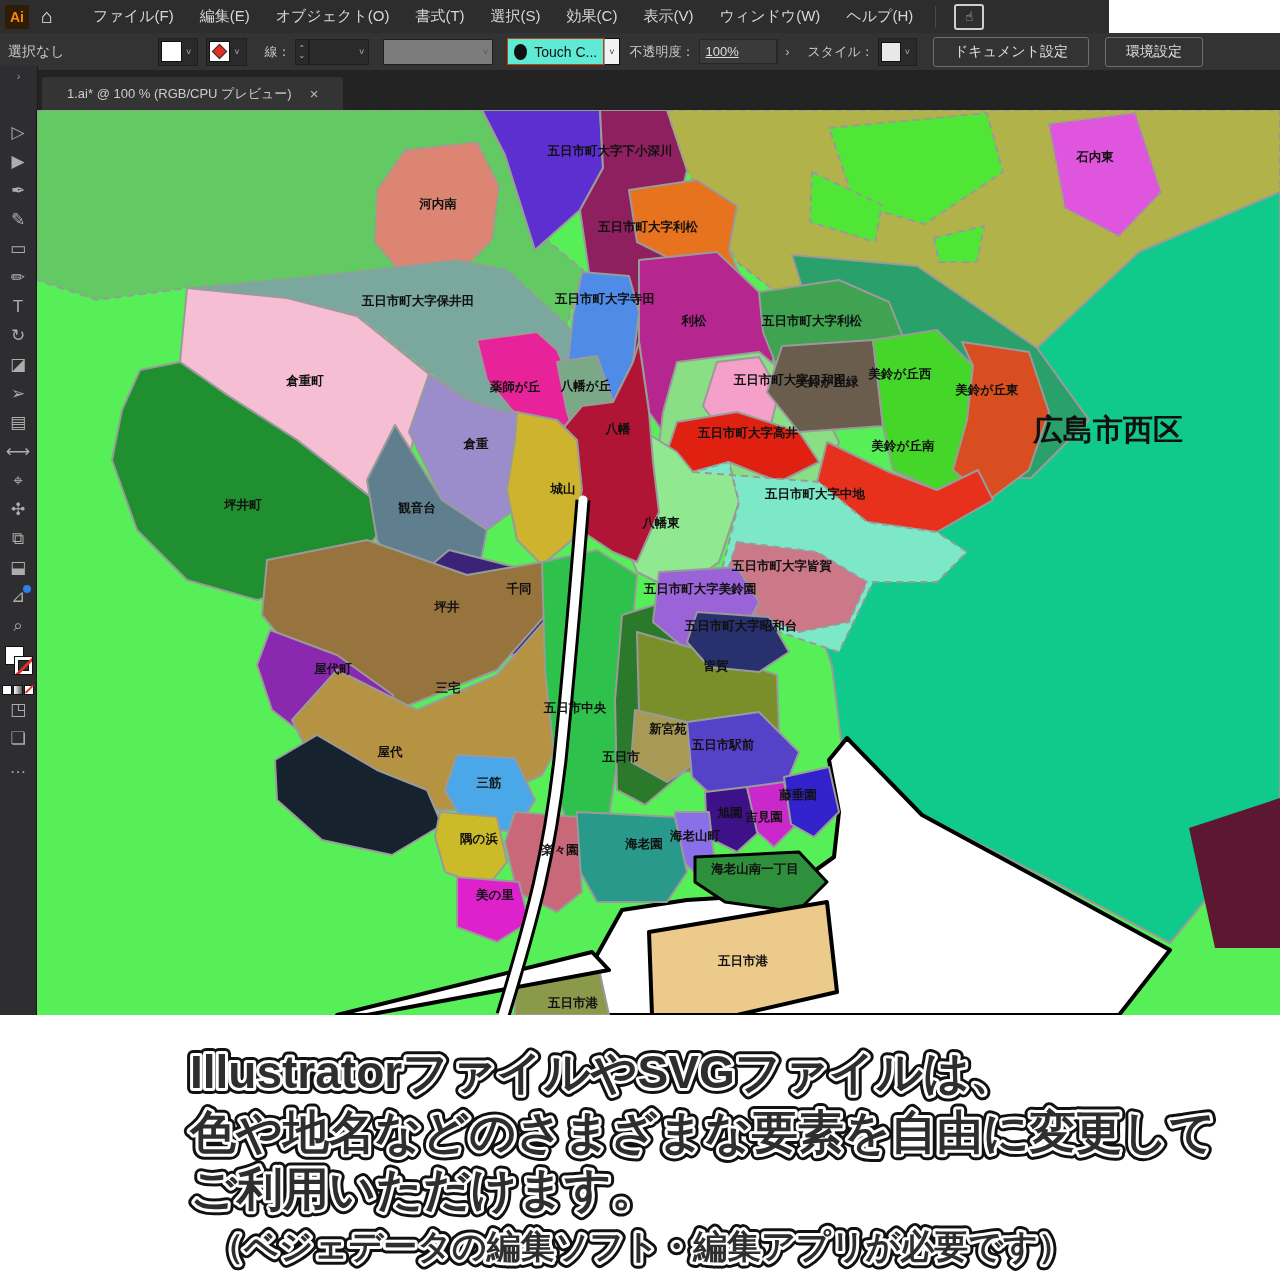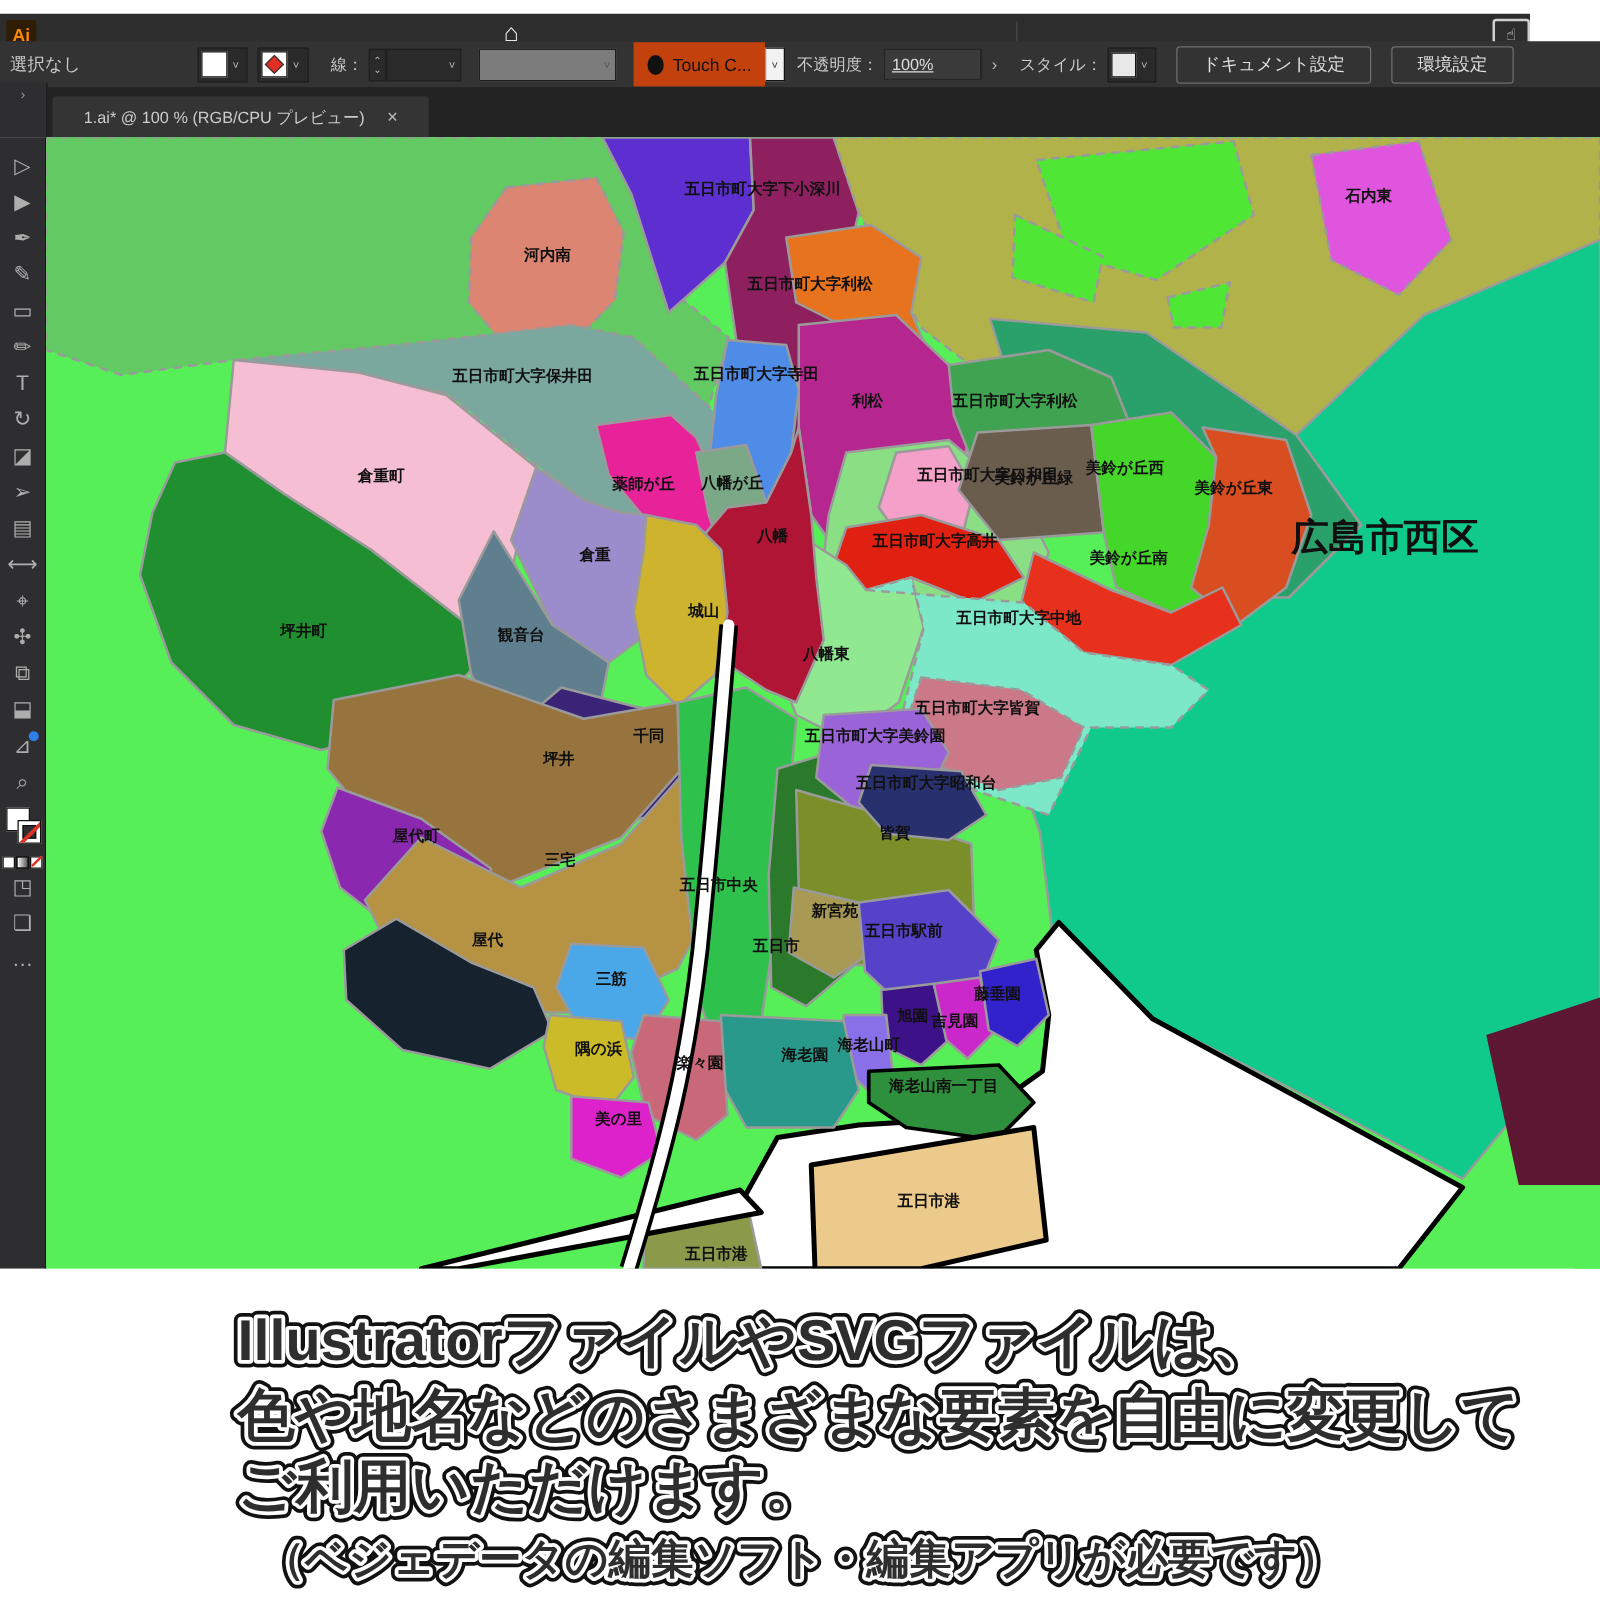--- a/index.html
+++ b/index.html
@@ -1,20 +1,20 @@
 <!DOCTYPE html>
 <html><head>
 <meta charset="utf-8">
 <style>
   html,body{margin:0;padding:0;width:1280px;height:1280px;background:#fff;overflow:hidden;
     font-family:"Liberation Sans","DejaVu Sans",sans-serif;}
   #app{position:relative;width:1280px;height:1280px;}
   
-  #menubar{position:absolute;left:0;top:11px;width:1224px;height:33px;background:#2d2d2d;
-    display:flex;align-items:center;border-bottom:1px solid #1c1c1c;justify-content:space-between;}
+  #menubar{position:absolute;left:0;top:0;width:1109px;height:33px;background:#2d2d2d;
+    display:flex;align-items:center;border-bottom:1px solid #1c1c1c;}
   #ai-logo{width:24px;height:24px;margin:0 6px 0 5px;background:#2f1c05;color:#ff8a00;
     font-weight:bold;font-size:14px;display:flex;align-items:center;justify-content:center;border-radius:2px;}
   #home-icon{color:#e8e8e8;font-size:20px;margin:0 14px 0 6px;}
   #menu-items{display:flex;align-items:center;gap:26px;margin-left:26px;}
   .menu-item{color:#d6d6d6;font-size:15px;white-space:nowrap;cursor:default;}
   #menubar-div{width:1px;height:22px;background:#4a4a4a;margin:0 14px 0 22px;}
   #touch-ws{width:26px;height:22px;border:2px solid #cfcfcf;border-radius:3px;color:#cfcfcf;
     display:flex;align-items:center;justify-content:center;font-size:13px;margin-left:4px;}
   
   #controlbar{position:absolute;left:0;top:33px;width:1280px;height:37px;background:#333333;
@@ -23,22 +23,22 @@
   .swatchbox{display:flex;align-items:center;background:#2a2a2a;border:1px solid #1f1f1f;height:26px;padding:0 2px;margin-right:8px;}
   .swatch{width:19px;height:19px;background:#fff;border:1px solid #111;position:relative;}
   .swatch.slash::after{content:"";position:absolute;left:-2px;top:8px;width:26px;height:3px;background:#e03026;transform:rotate(-45deg);}
   .swatch.innersq::after{content:"";position:absolute;left:4px;top:4px;width:9px;height:9px;border:1.5px solid #333;}
   .chev{color:#b9b9b9;font-size:9px;padding:0 4px;}
   .ctl-label{margin:0 4px 0 10px;white-space:nowrap;}
   #stroke-stepper{display:flex;flex-direction:column;justify-content:center;color:#bbb;font-size:8px;line-height:7px;background:#2a2a2a;border:1px solid #1f1f1f;height:24px;padding:0 3px;}
   #stroke-dd{width:58px;height:24px;background:#2a2a2a;border:1px solid #1f1f1f;display:flex;align-items:center;justify-content:flex-end;}
   #brush-dd{width:108px;height:24px;background:#7c7c7c;border:1px solid #1f1f1f;margin-left:14px;display:flex;align-items:center;justify-content:flex-end;}
   #brush-dd .chev{color:#555;}
-  #touch-select{display:flex;align-items:center;height:25px;background:#c2410c;color:#111;
-    border:5px solid #c2410c;margin-left:14px;padding:0 6px;font-size:14px;white-space:nowrap;}
+  #touch-select{display:flex;align-items:center;height:25px;background:#5eead4;color:#111;
+    border:1px solid #c2410c;margin-left:14px;padding:0 6px;font-size:14px;white-space:nowrap;}
   #touch-dot{width:13px;height:16px;background:#111;border-radius:50%;margin-right:7px;}
   #touch-chev{height:25px;background:#f2f2f2;border:1px solid #111;border-left:1px solid #999;display:flex;align-items:center;padding:0 4px;color:#333;font-size:9px;}
   #opacity-val{width:70px;height:23px;background:#3a3a3a;border:1px solid #262626;display:flex;align-items:center;padding-left:6px;color:#ddd;text-decoration:underline;}
   #opacity-more{width:20px;height:25px;display:flex;align-items:center;justify-content:center;color:#bbb;border-left:1px solid #262626;font-size:13px;}
   #style-swatch{width:18px;height:18px;background:#e8e8e8;border:1px solid #111;}
   #style-dd{display:flex;align-items:center;background:#2a2a2a;border:1px solid #1f1f1f;height:26px;padding:0 2px;}
   .bar-btn{border:1px solid #6e6e6e;border-radius:3px;color:#e0e0e0;padding:5px 20px;margin-left:16px;font-size:14px;white-space:nowrap;background:#333;}
   
   #tabbar{position:absolute;left:0;top:70px;width:1280px;height:40px;background:#232323;display:flex;align-items:flex-end;}
   #panel-edge{width:37px;height:40px;background:#2e2e30;border-right:1px solid #1a1a1a;color:#9a9a9a;font-size:11px;padding-top:4px;text-align:center;}
@@ -69,20 +69,31 @@
   #caption text{font-family:"Liberation Sans","DejaVu Sans",sans-serif;font-weight:bold;paint-order:stroke;stroke-linejoin:round;}
 </style>
 </head>
 <body>
 
 <div id="app">
 
   <div id="menubar">
     <div id="ai-logo">Ai</div>
     <div id="home-icon">⌂</div>
+    <div id="menu-items">
+        <span class="menu-item">ファイル(F)</span>
+        <span class="menu-item">編集(E)</span>
+        <span class="menu-item">オブジェクト(O)</span>
+        <span class="menu-item">書式(T)</span>
+        <span class="menu-item">選択(S)</span>
+        <span class="menu-item">効果(C)</span>
+        <span class="menu-item">表示(V)</span>
+        <span class="menu-item">ウィンドウ(W)</span>
+        <span class="menu-item">ヘルプ(H)</span>
+      </div>
     <div id="menubar-div"></div>
     <div id="touch-ws">☝</div>
   </div>
 
   <div id="controlbar">
     <div id="sel-status">選択なし</div>
     <div class="swatchbox">
       <div class="swatch"></div>
       <span class="chev">˅</span>
     </div>

